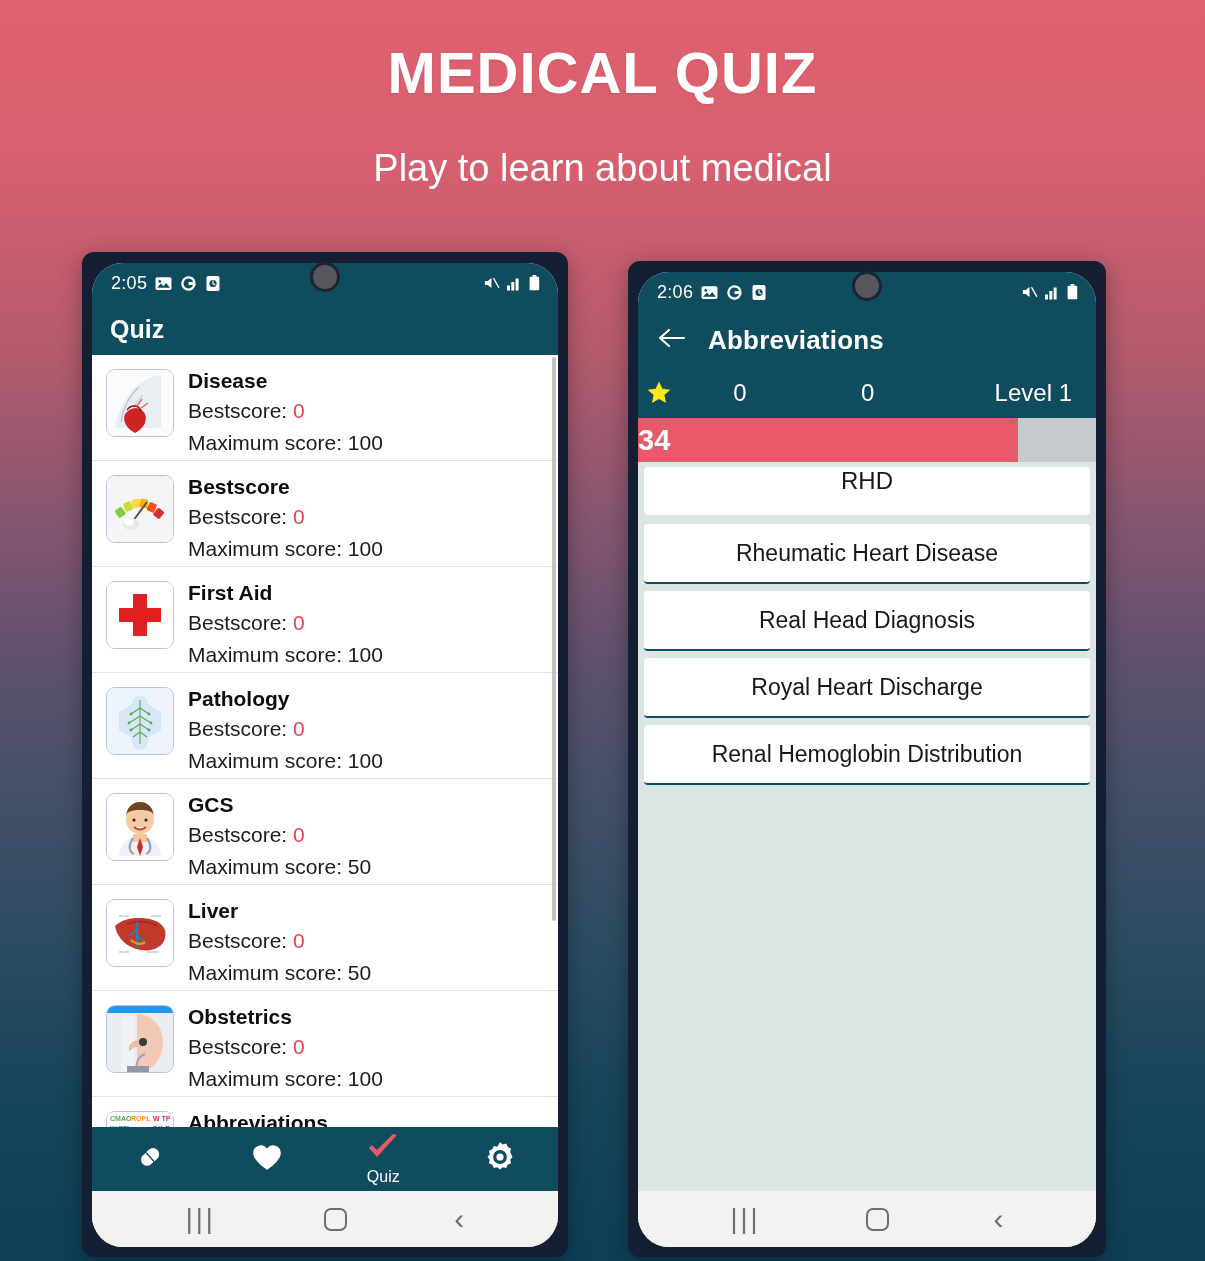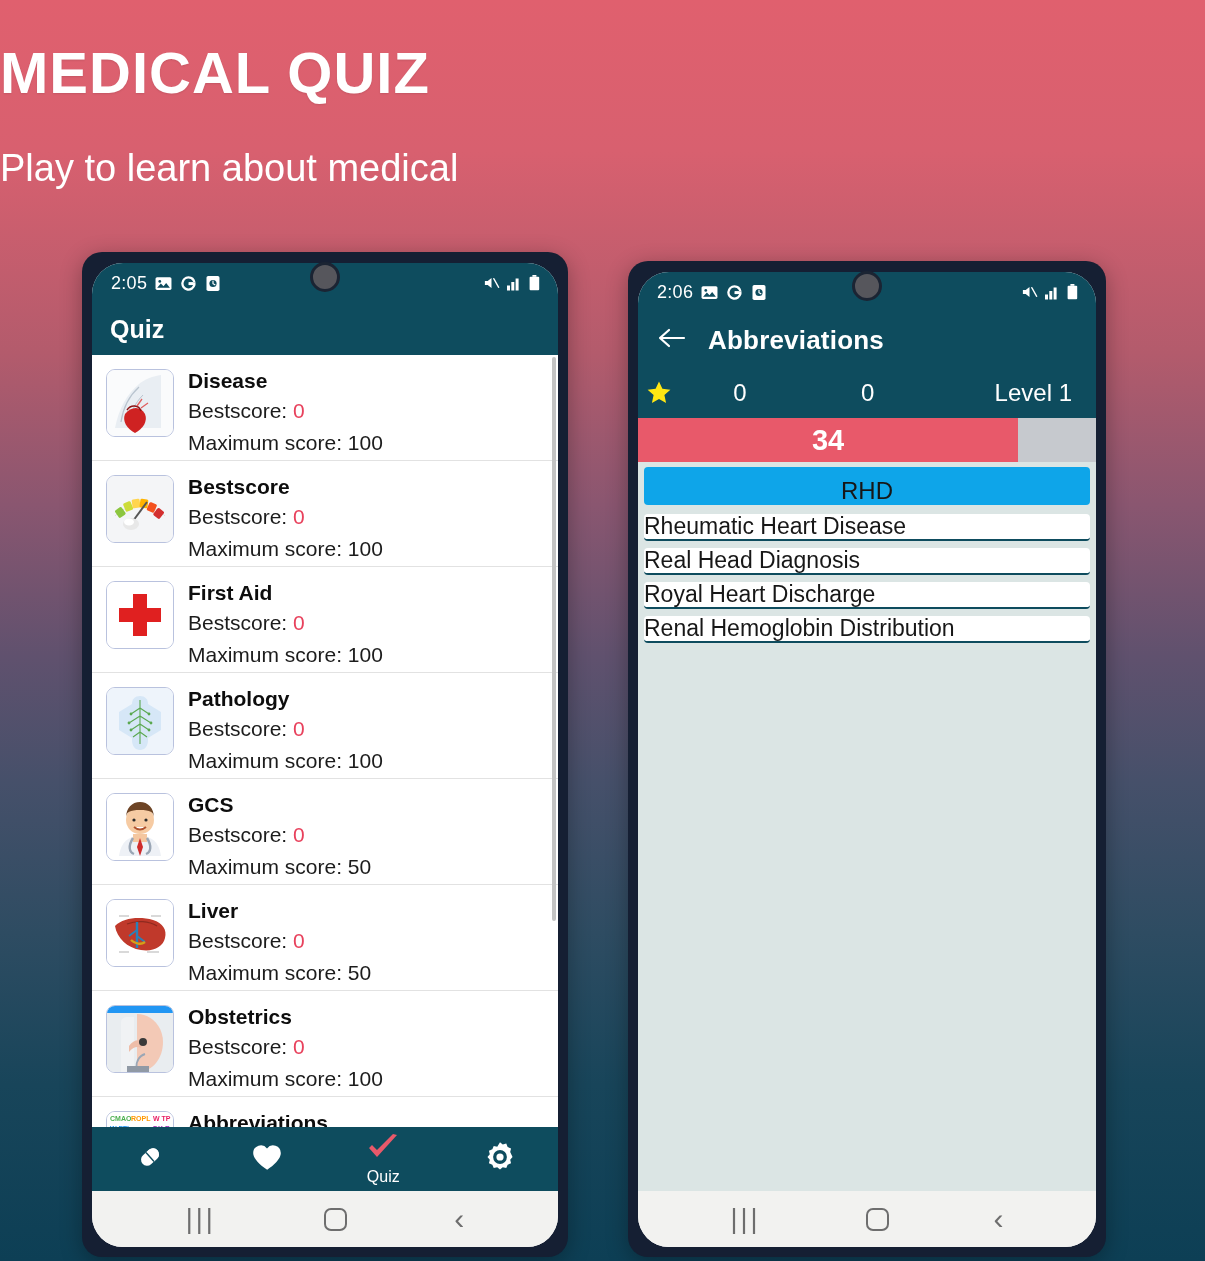--- a/index.html
+++ b/index.html
@@ -14,42 +14,42 @@
       #60516e 52%,
       #46506a 62%,
       #2e4c62 74%,
       #18455a 86%,
       #0d3f55 100%);
     overflow:hidden;
     position:relative;
   }
 
   
-  .headline-wrap { width:100%; padding-top:44px; }
+  .headline-wrap { width:100%; text-align:center; padding-top:44px; }
   .headline {
     color:#ffffff;
     font-size:58px;
     font-weight:bold;
     letter-spacing:1px;
     line-height:1.0;
     text-shadow:0 1px 2px rgba(0,0,0,.10);
   }
   .subhead {
     color:#ffffff;
     font-size:38px;
     font-weight:normal;
     margin-top:47px;
     line-height:1.0;
   }
 
   
   .phone {
     position:absolute;
     background:#151f33;
-    border-radius:20px;
+    border-radius:12px;
     padding:11px 10px 10px 10px;
     box-shadow:0 5px 22px rgba(0,0,0,.30);
   }
   .phone.left  { left:82px;  top:252px; width:486px; height:1005px; }
   .phone.right { left:628px; top:261px; width:478px; height:996px; }
 
   .screen {
     width:100%; height:100%;
     border-radius:31px;
     overflow:hidden;
@@ -199,44 +199,45 @@
     flex:0 0 auto;
     background:#c6c9ce;
     display:flex;
     position:relative;
   }
   .timer-fill {
     background:#e8596a;
     height:100%;
     display:flex;
     align-items:center;
-    justify-content:center;
+    justify-content:flex-start;
   }
   .timer-val { color:#ffffff; font-size:29px; font-weight:bold; }
 
   .playarea {
     flex:1 1 auto;
     background:#dbe5e4;
     padding:5px 6px 0 6px;
   }
   .question-card {
-    background:#0ea5e9;
-    height:38px;
-    display:flex;
-    align-items:flex-end;
+    background:#ffffff;
+    height:48px;
+    display:flex;
+    align-items:flex-start;
     justify-content:center;
     border-radius:4px;
     margin-bottom:9px;
   }
   .question-text { font-size:24px; color:#171717; }
   .answer-btn {
     background:#ffffff;
-    height:27px;
-    display:flex;
-    align-items:center;
+    height:60px;
+    display:flex;
+    align-items:center;
+    justify-content:center;
     border-radius:4px;
     border-bottom:2px solid #0e4c5e;
     margin-bottom:7px;
   }
   .answer-text { font-size:23px; color:#171717; }
 </style>
 </head>
 <body>
 
 <div class="headline-wrap">

